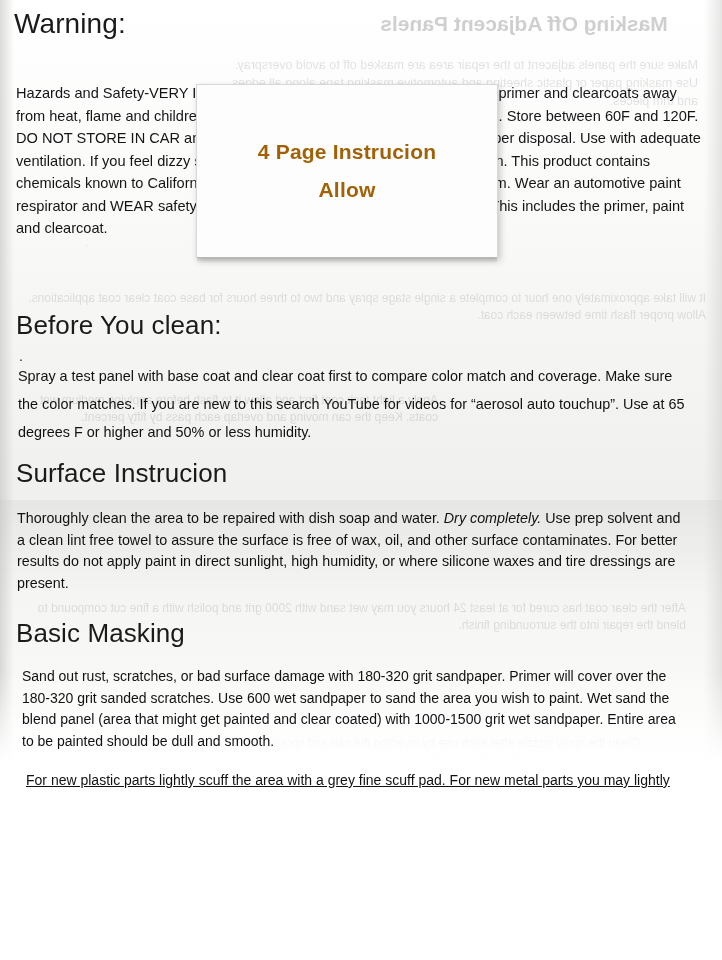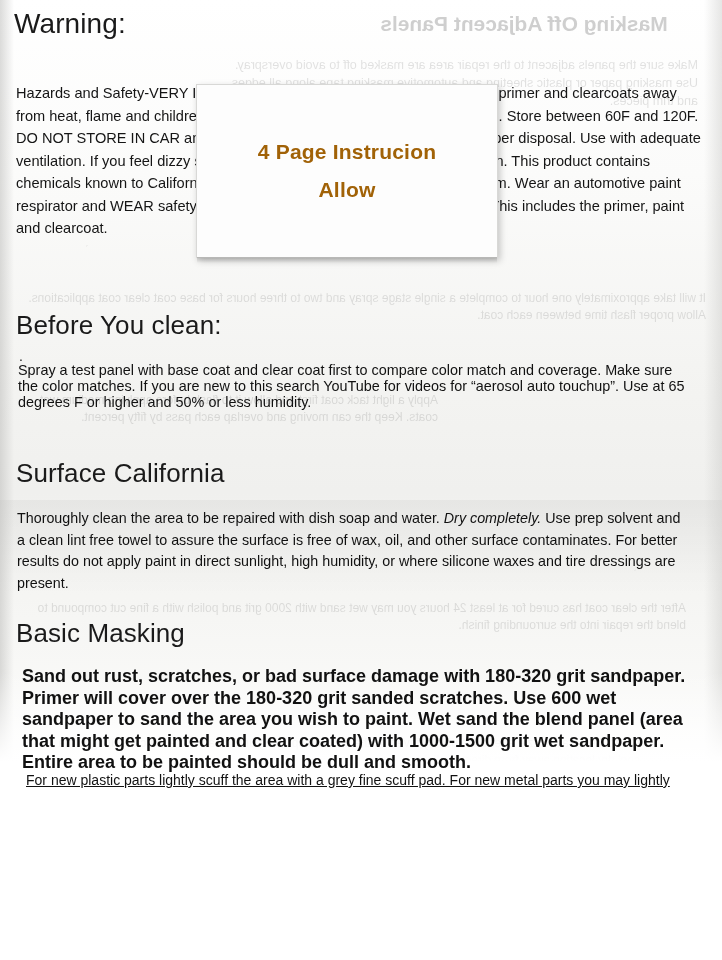--- a/index.html
+++ b/index.html
@@ -123,21 +123,21 @@
     position: absolute;
     top: 348px; left: 19px;
     font-size: 14px;
     color: #222;
   }
   .p-before {
     position: absolute;
     top: 362px; left: 18px;
     width: 668px;
     font-size: 14.4px;
-    line-height: 16px;
+    line-height: 28px;
     margin: 0;
   }
 
   .h-surface {
     position: absolute;
     top: 458px; left: 16px;
     font-size: 26px;
     margin: 0;
   }
   .p-surface {
@@ -152,24 +152,23 @@
   .h-sanding {
     position: absolute;
     top: 618px; left: 16px;
     font-size: 26px;
     margin: 0;
   }
   .p-sanding-1 {
     position: absolute;
     top: 666px; left: 22px;
     width: 668px;
-    font-size: 18px;
+    font-size: 14px;
     line-height: 21.5px;
     margin: 0;
-    font-weight: bold;
   }
   .p-sanding-2 {
     position: absolute;
     top: 770px; left: 26px;
     width: 654px;
     font-size: 14px;
     line-height: 21.5px;
     margin: 0;
     text-decoration: underline;
   }
@@ -243,21 +242,21 @@
 
   <div class="content">
 
     <h1 class="section h-warning">Warning:</h1>
     <p class="p-warning">Hazards and Safety-VERY IMPORTANT: Keep all touch-up paint including primer and clearcoats away from heat, flame and children. Call a physician IMMEDIATELY if swallowed. Store between 60F and 120F. DO NOT STORE IN CAR and avoid freezing. See local regulations for proper disposal. Use with adequate ventilation. If you feel dizzy stop product use immediately and call physician. This product contains chemicals known to California to cause birth defects, cancer and other harm. Wear an automotive paint respirator and WEAR safety goggles when spraying to protect your eyes. This includes the primer, paint and clearcoat.</p>
 
     <h1 class="section h-before">Before You clean:</h1>
     <div class="dot-marker">.</div>
     <p class="p-before">Spray a test panel with base coat and clear coat first to compare color match and coverage. Make sure the color matches.  If you are new to this search YouTube for videos for “aerosol auto touchup”.  Use at 65 degrees F or higher and 50% or less humidity.</p>
 
-    <h1 class="section h-surface">Surface California</h1>
+    <h1 class="section h-surface">Surface Instrucion</h1>
     <p class="p-surface">Thoroughly clean the area to be repaired with dish soap and water.  <em class="ital">Dry completely.</em> Use prep solvent and a clean lint free towel to assure the surface is free of wax, oil, and other surface contaminates. For better results do not apply paint in direct sunlight, high humidity, or where silicone waxes and tire dressings are present.</p>
 
     <h1 class="section h-sanding">Basic Masking</h1>
     <p class="p-sanding-1">Sand out rust, scratches, or bad surface damage with 180-320 grit sandpaper. Primer will cover over the 180-320 grit sanded scratches. Use 600 wet sandpaper to sand the area you wish to paint. Wet sand the blend panel (area that might get painted and clear coated) with 1000-1500 grit wet sandpaper. Entire area to be painted should be dull and smooth.</p>
     <p class="p-sanding-2">For new plastic parts lightly scuff the area with a grey fine scuff pad. For new metal parts you may lightly use a (medium) scuff pad for top coating with solid colors or (fine) scuff pad for metallic and pearls.</p>
 
   </div>
 
   <div class="overlay-card">
     <div class="line">4 Page Instrucion</div>

